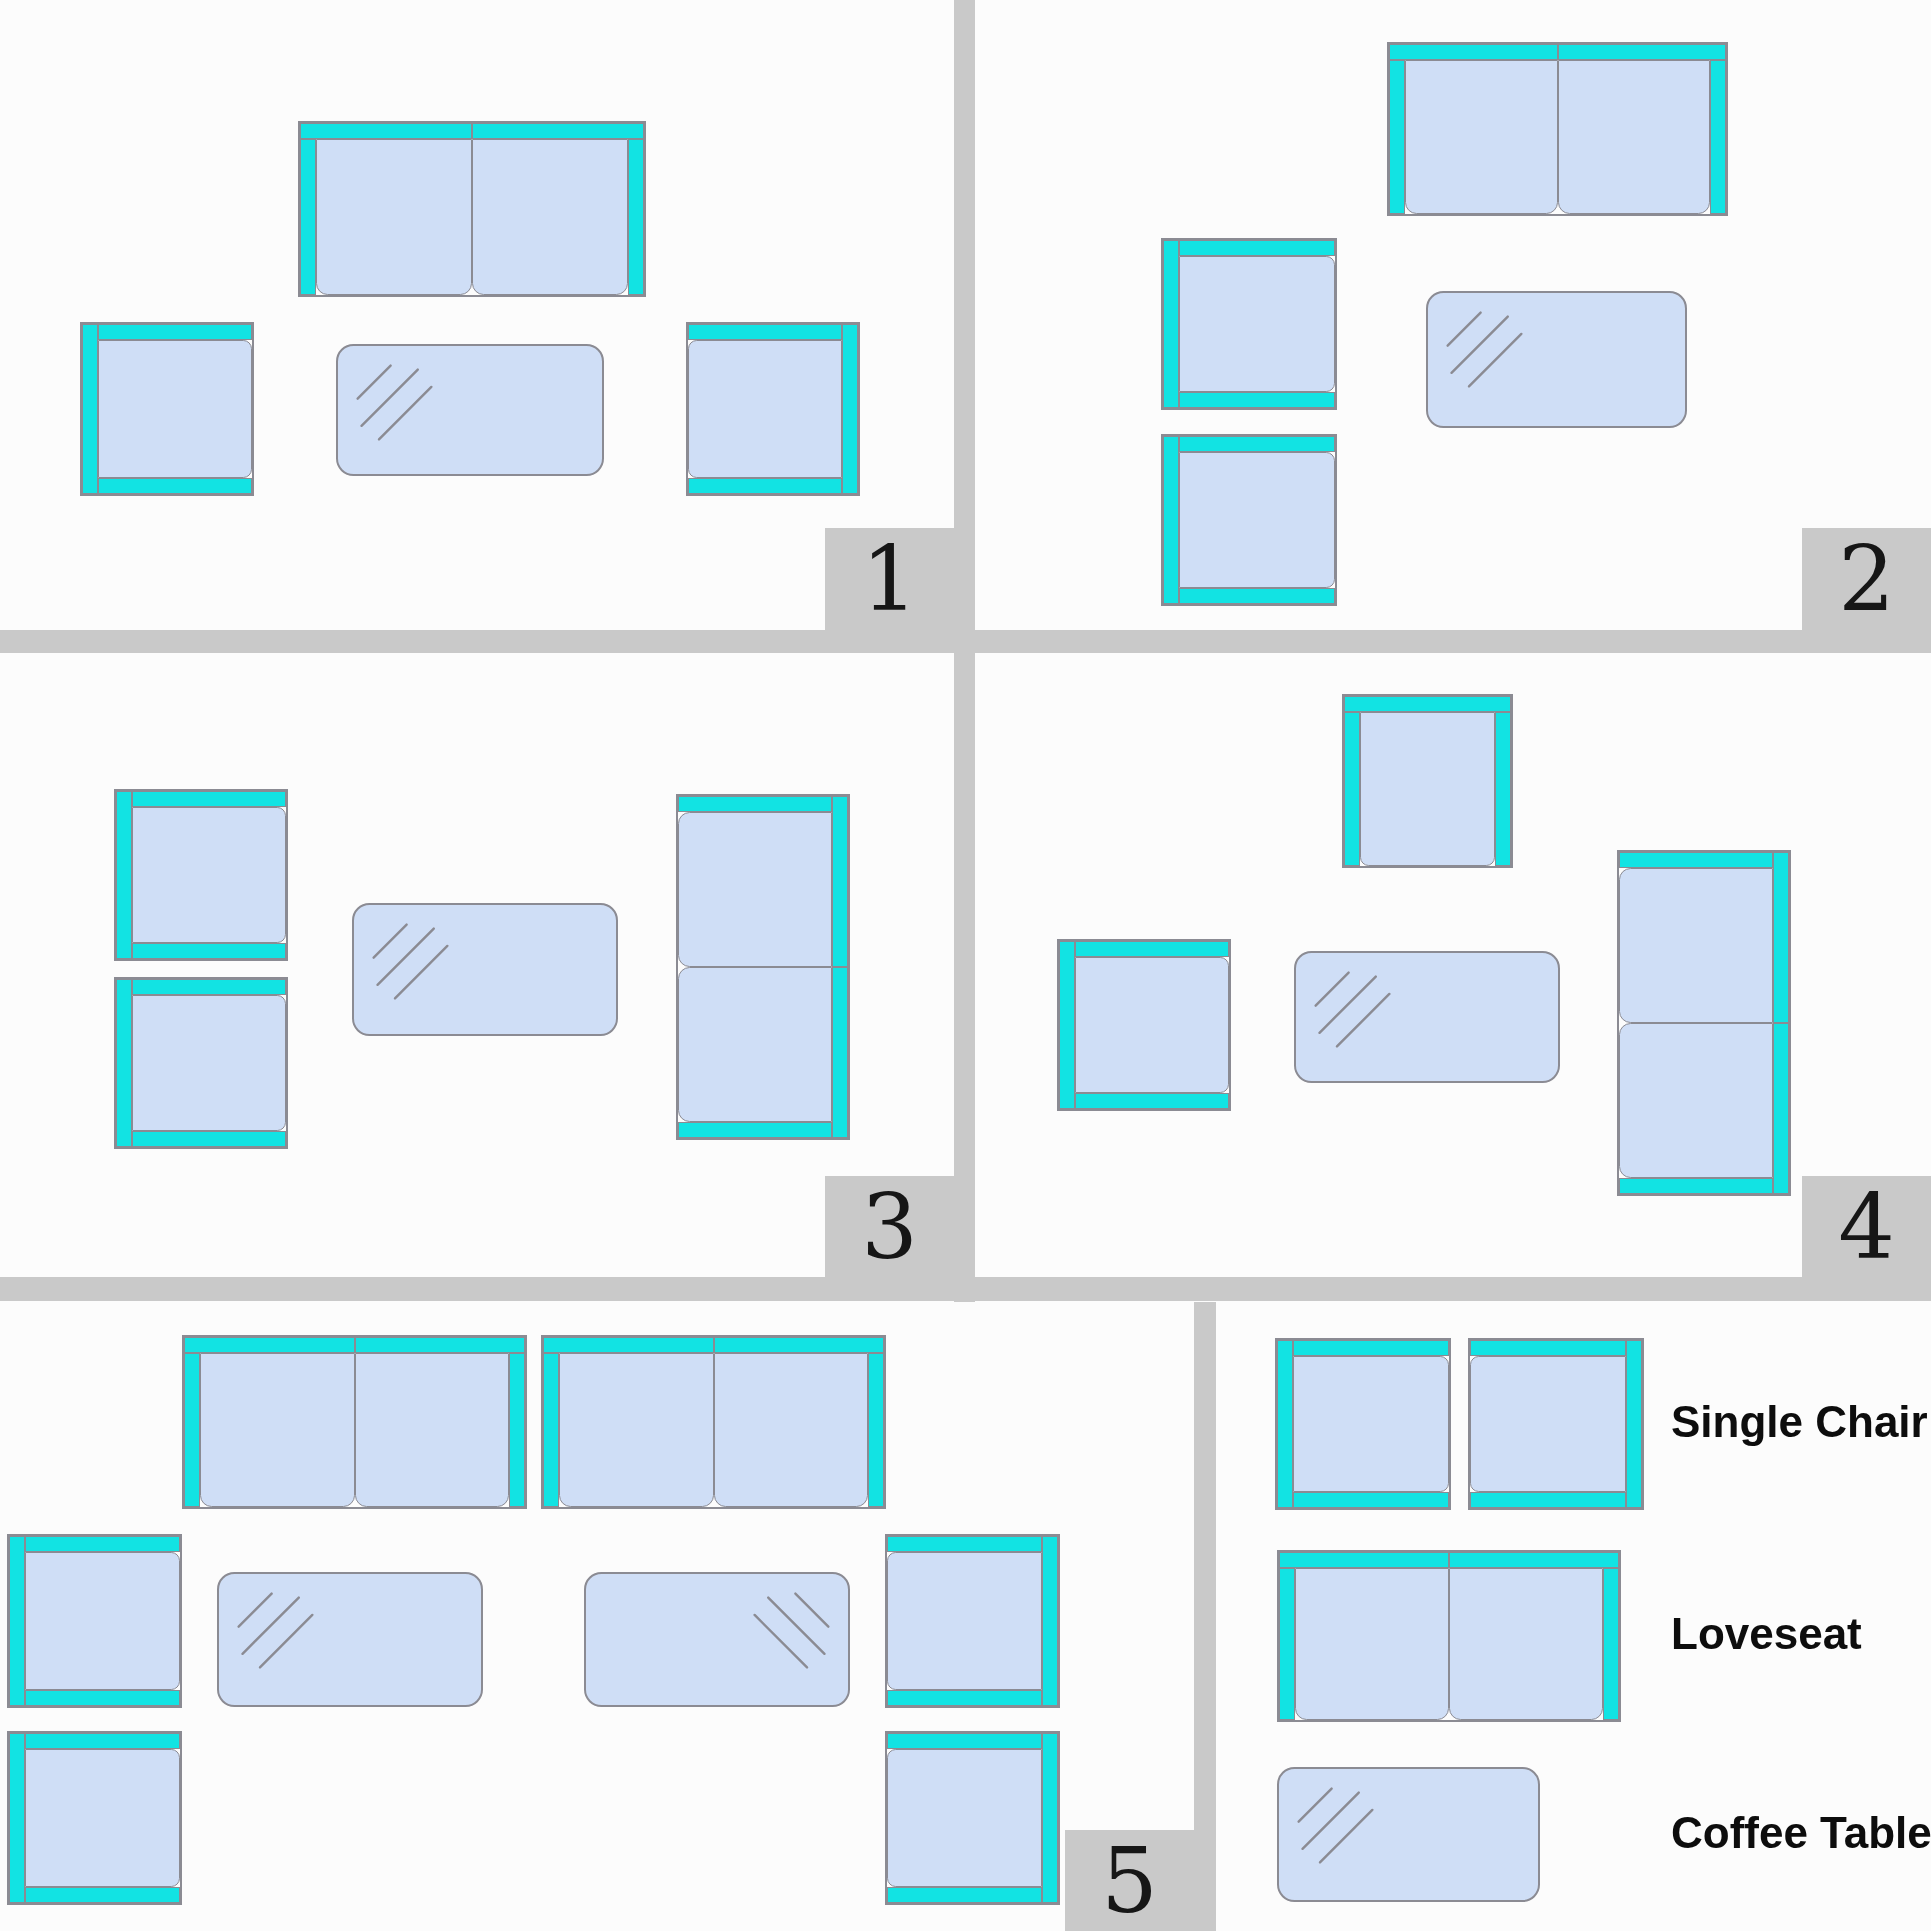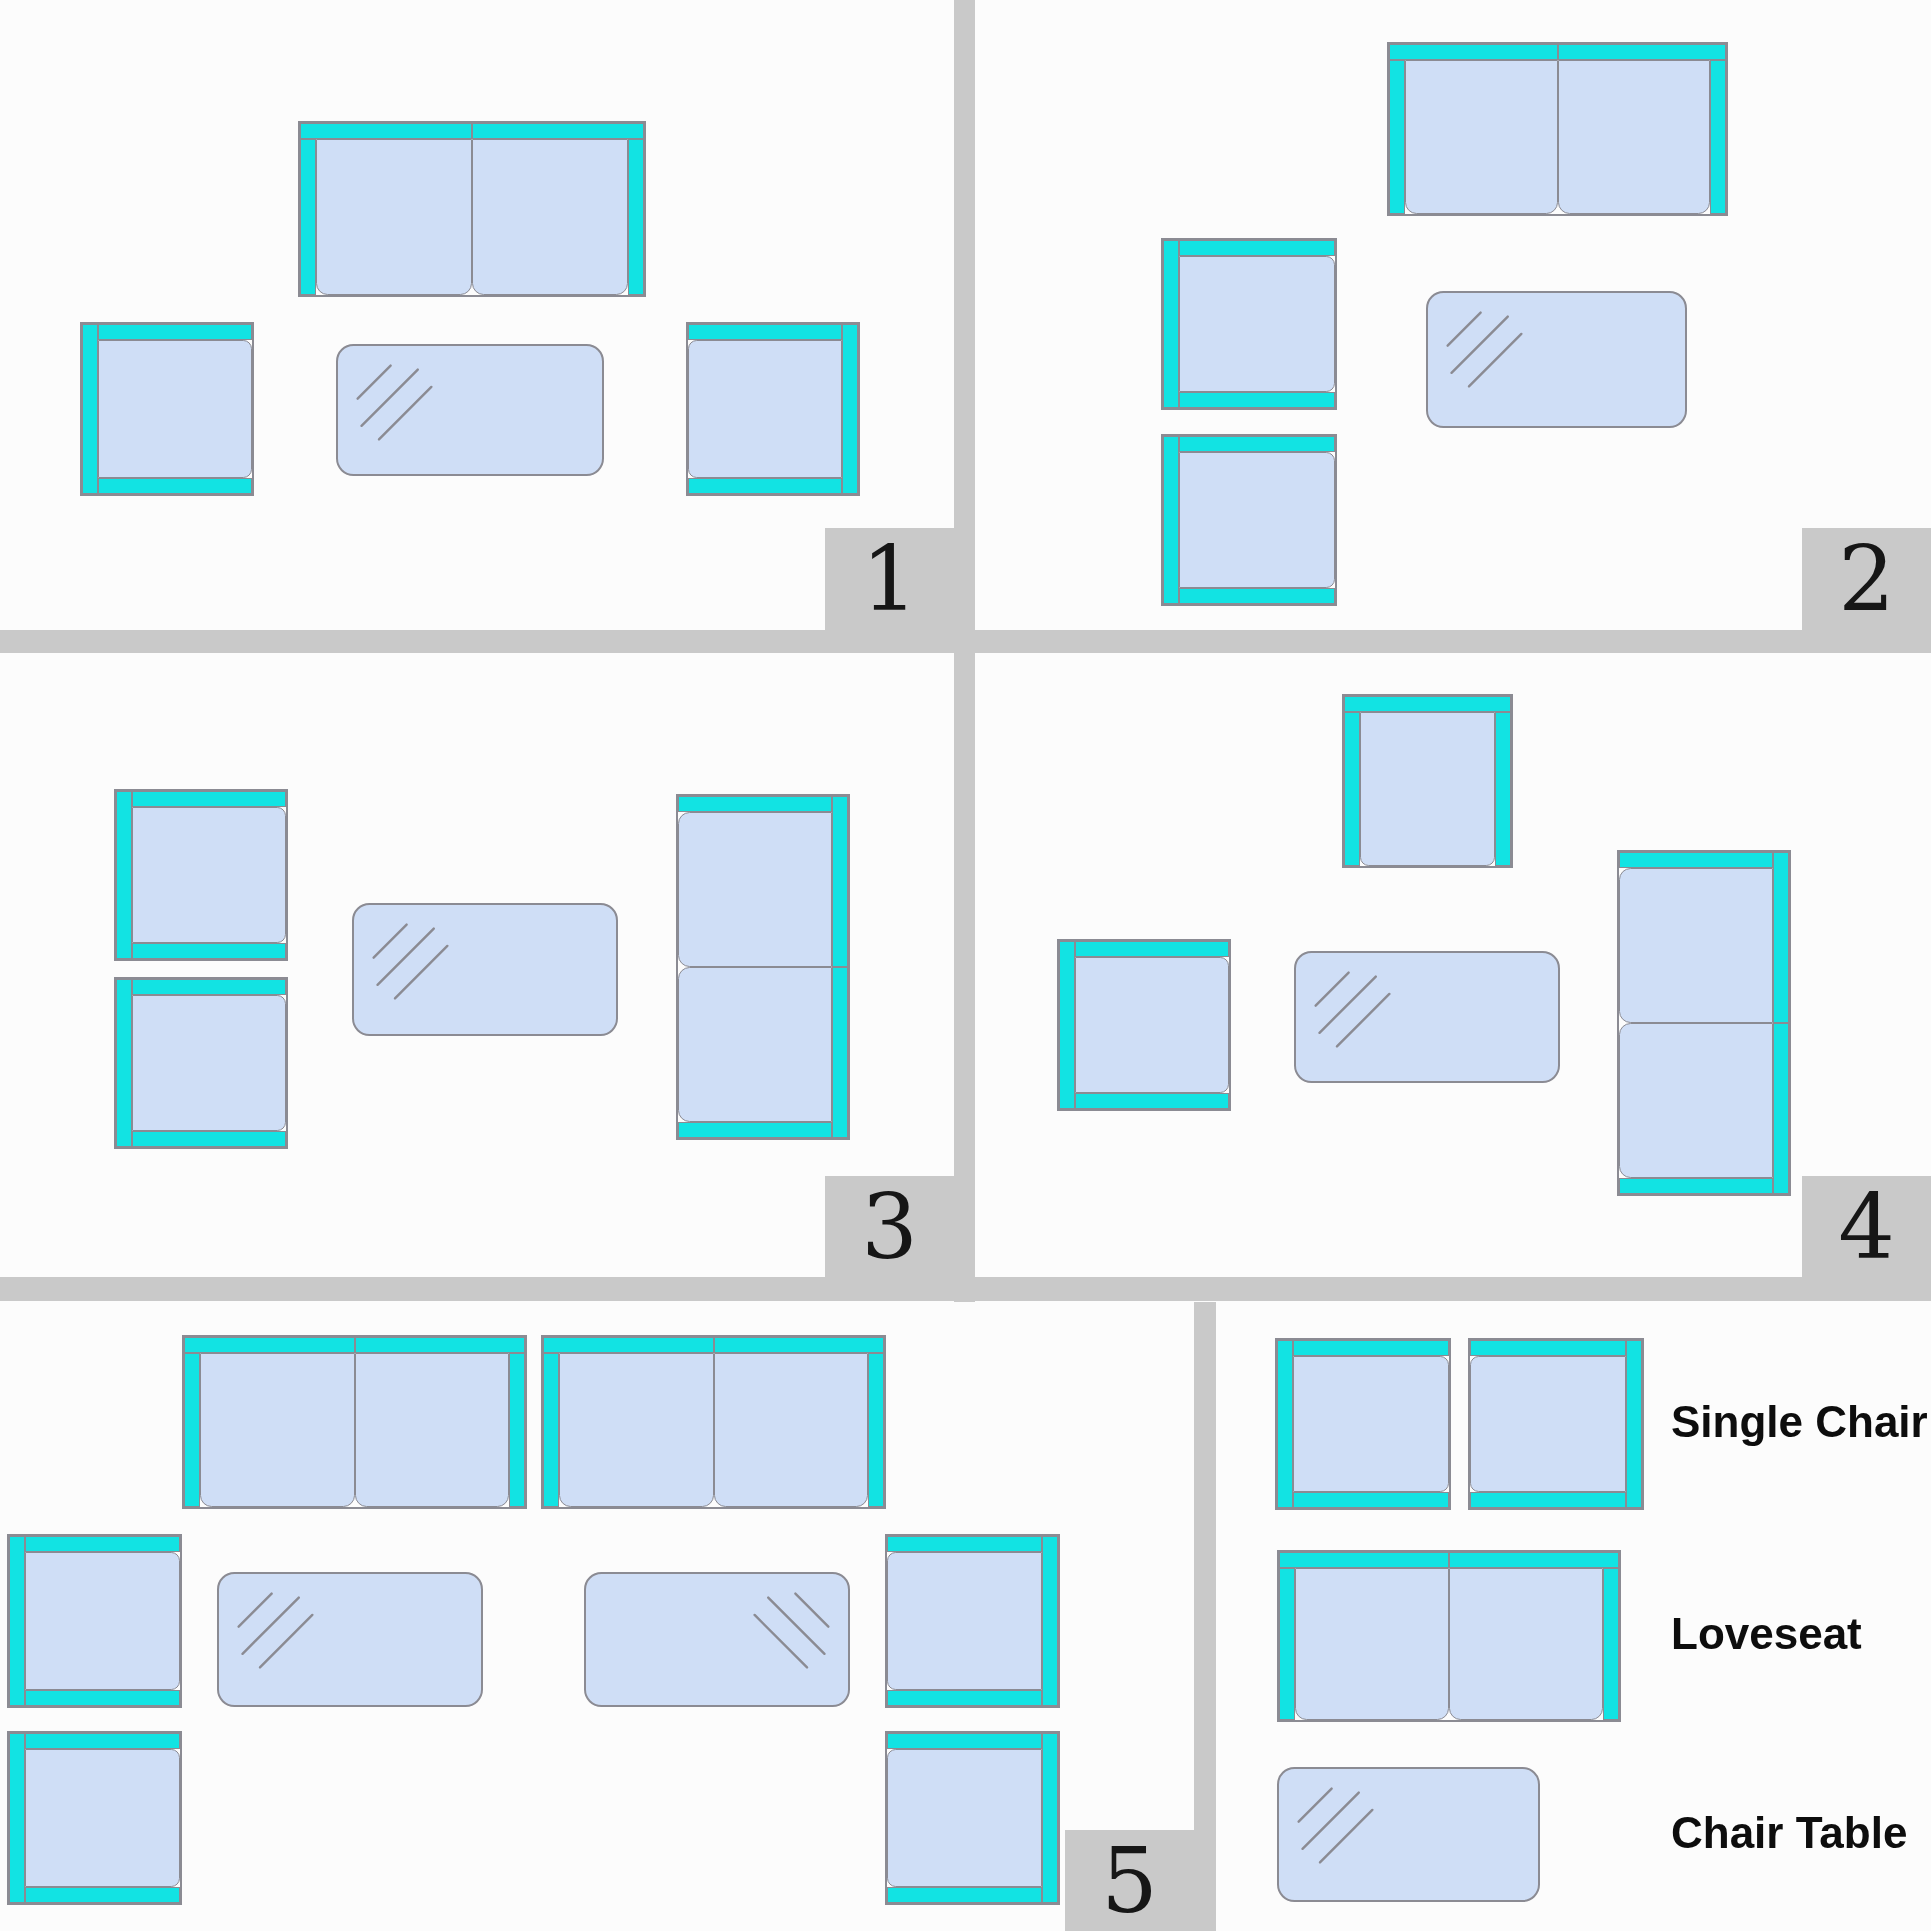--- a/index.html
+++ b/index.html
@@ -242,21 +242,21 @@
         <div class="part cyan" style="right: 0px; top: 0px; bottom: 0px; width: 16.4px;"></div>
         <div class="part cyan" style="left: 0px; right: 16.4px; top: 0px; height: 16.4px;"></div>
         <div class="part cyan" style="left: 0px; right: 16.4px; bottom: 0px; height: 16.4px;"></div>
         <div class="part cush" style="inset: 16.4px 16.4px 16.4px 0px; border-radius: 8.7px 0px 0px 8.7px;"></div>
       </div>
     </div>
 
   <div class="panel" id="p6">
     <div class="legend-label" id="lbl-chair">Single Chair</div>
     <div class="legend-label" id="lbl-loveseat">Loveseat</div>
-    <div class="legend-label" id="lbl-table">Chair Table</div>
+    <div class="legend-label" id="lbl-table">Coffee Table</div>
   <div class="furn chair" style="left: 58px; top: 36px; width: 176px; height: 172px;">
         <div class="part cyan" style="left: 0px; top: 0px; bottom: 0px; width: 16.4px;"></div>
         <div class="part cyan" style="left: 16.4px; right: 0px; top: 0px; height: 16.4px;"></div>
         <div class="part cyan" style="left: 16.4px; right: 0px; bottom: 0px; height: 16.4px;"></div>
         <div class="part cush" style="inset: 16.4px 0px 16.4px 16.4px; border-radius: 0px 8.7px 8.7px 0px;"></div>
       </div>
       <div class="furn chair" style="left: 251px; top: 36px; width: 176px; height: 172px;">
         <div class="part cyan" style="right: 0px; top: 0px; bottom: 0px; width: 16.4px;"></div>
         <div class="part cyan" style="left: 0px; right: 16.4px; top: 0px; height: 16.4px;"></div>
         <div class="part cyan" style="left: 0px; right: 16.4px; bottom: 0px; height: 16.4px;"></div>

